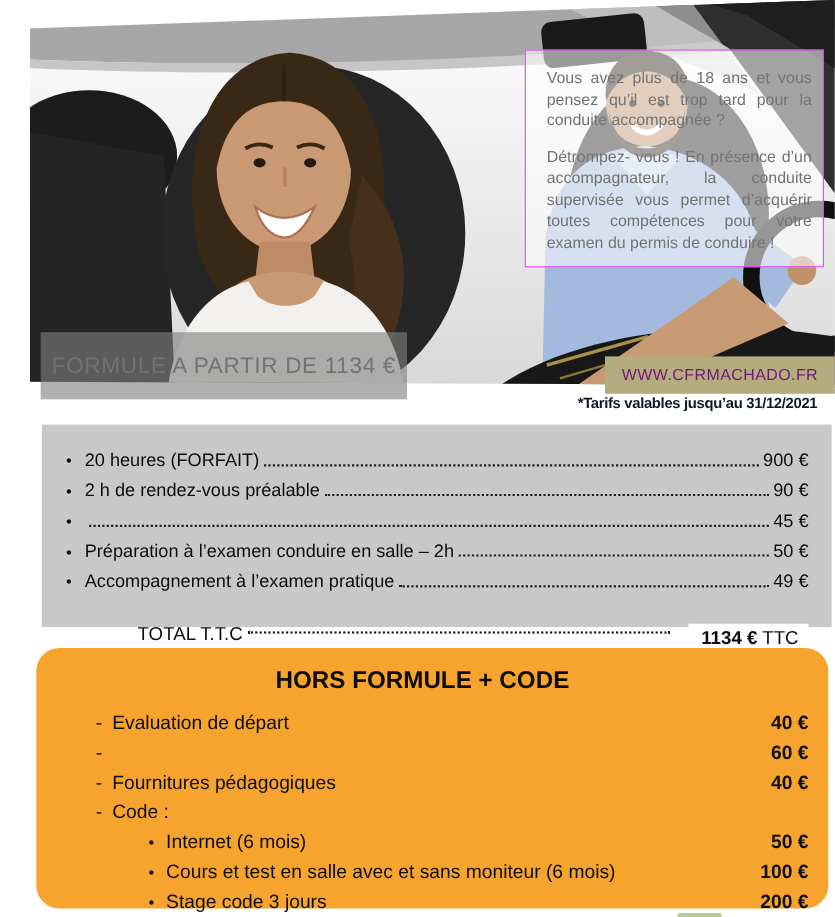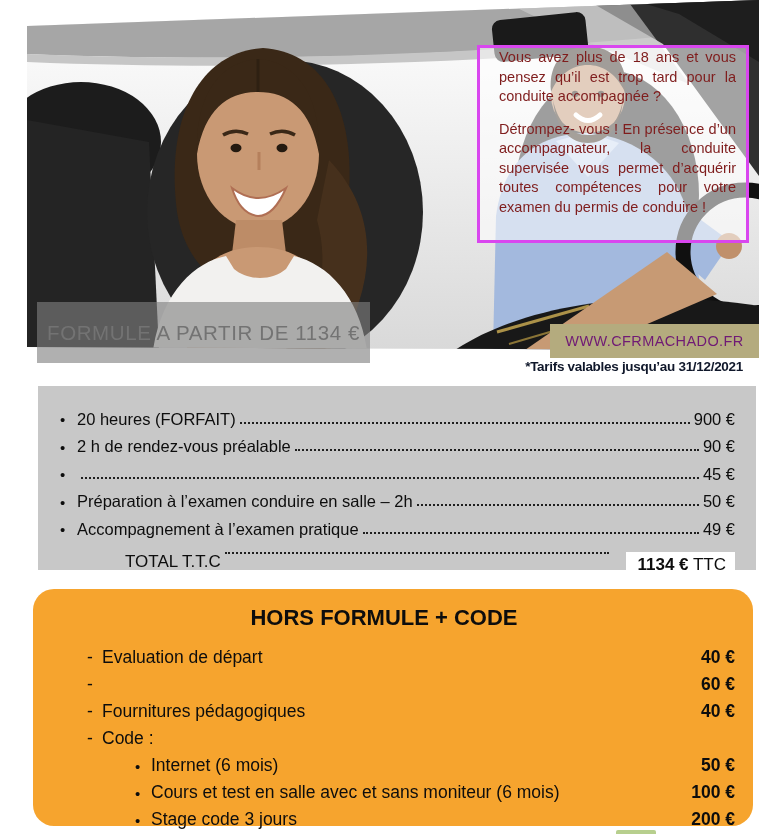--- a/index.html
+++ b/index.html
@@ -11,24 +11,24 @@
   
   .photo{
     position:absolute;left:27px;top:0;width:732px;height:350px;
     clip-path:polygon(0 26px,100% 0,100% 100%,0 calc(100% - 3px));
     background:#e8e8e8;
   }
   .photo svg{display:block;width:100%;height:100%;}
   
   .overlay-box{
     position:absolute;left:477px;top:45px;width:272px;height:198px;
-    box-sizing:border-box;border:3px solid #d946ef;
+    box-sizing:border-box;border:1px solid #d946ef;
     background:rgba(255,255,255,0.56);
-    padding:0 10px 10px 19px;
-    font-size:14.5px;line-height:19.5px;color:#7f1d1d;text-align:justify;
+    padding:16px 10px 10px 19px;
+    font-size:14.5px;line-height:19.5px;color:#737373;text-align:justify;
   }
   .overlay-box p{margin:0;}
   .overlay-box p + p{margin-top:13px;}
   
   .formule-banner{
     position:absolute;left:37px;top:302px;width:333px;height:61px;
     background:rgba(128,128,128,0.62);
     display:flex;align-items:center;justify-content:center;
     color:#737373;font-size:20.5px;letter-spacing:0.6px;white-space:nowrap;
   }
@@ -46,21 +46,21 @@
   
   .price-box{
     position:absolute;left:38px;top:386px;width:718px;height:184px;
     box-sizing:border-box;background:#c8c8c8;
     padding:15px 21px 0 22px;color:#0d0d0d;
   }
   .p-row{display:flex;align-items:flex-end;height:27.5px;font-size:16.5px;line-height:1.15;}
   .p-row .marker{width:17px;font-size:15px;}
   .leader{flex:1;border-bottom:2px dotted #1f1f1f;margin:0 4px 5px 4px;min-width:20px;}
   .p-row .price{white-space:nowrap;}
-  .total-row{display:flex;align-items:flex-start;margin-top:13px;padding-left:65px;font-size:17px;}
+  .total-row{display:flex;align-items:center;margin-top:28px;padding-left:65px;font-size:17px;}
   .total-chip{
     background:#ffffff;white-space:nowrap;padding:3px 9px 4px 11px;
     margin-left:13px;margin-bottom:-6px;font-size:17px;
   }
   .total-chip .tp{font-weight:bold;}
   
   .orange-box{
     position:absolute;left:33px;top:589px;width:720px;height:237px;
     box-sizing:border-box;background:#f6a42e;border-radius:21px;
     padding:17px 18px 0 0;color:#0d0d0d;

